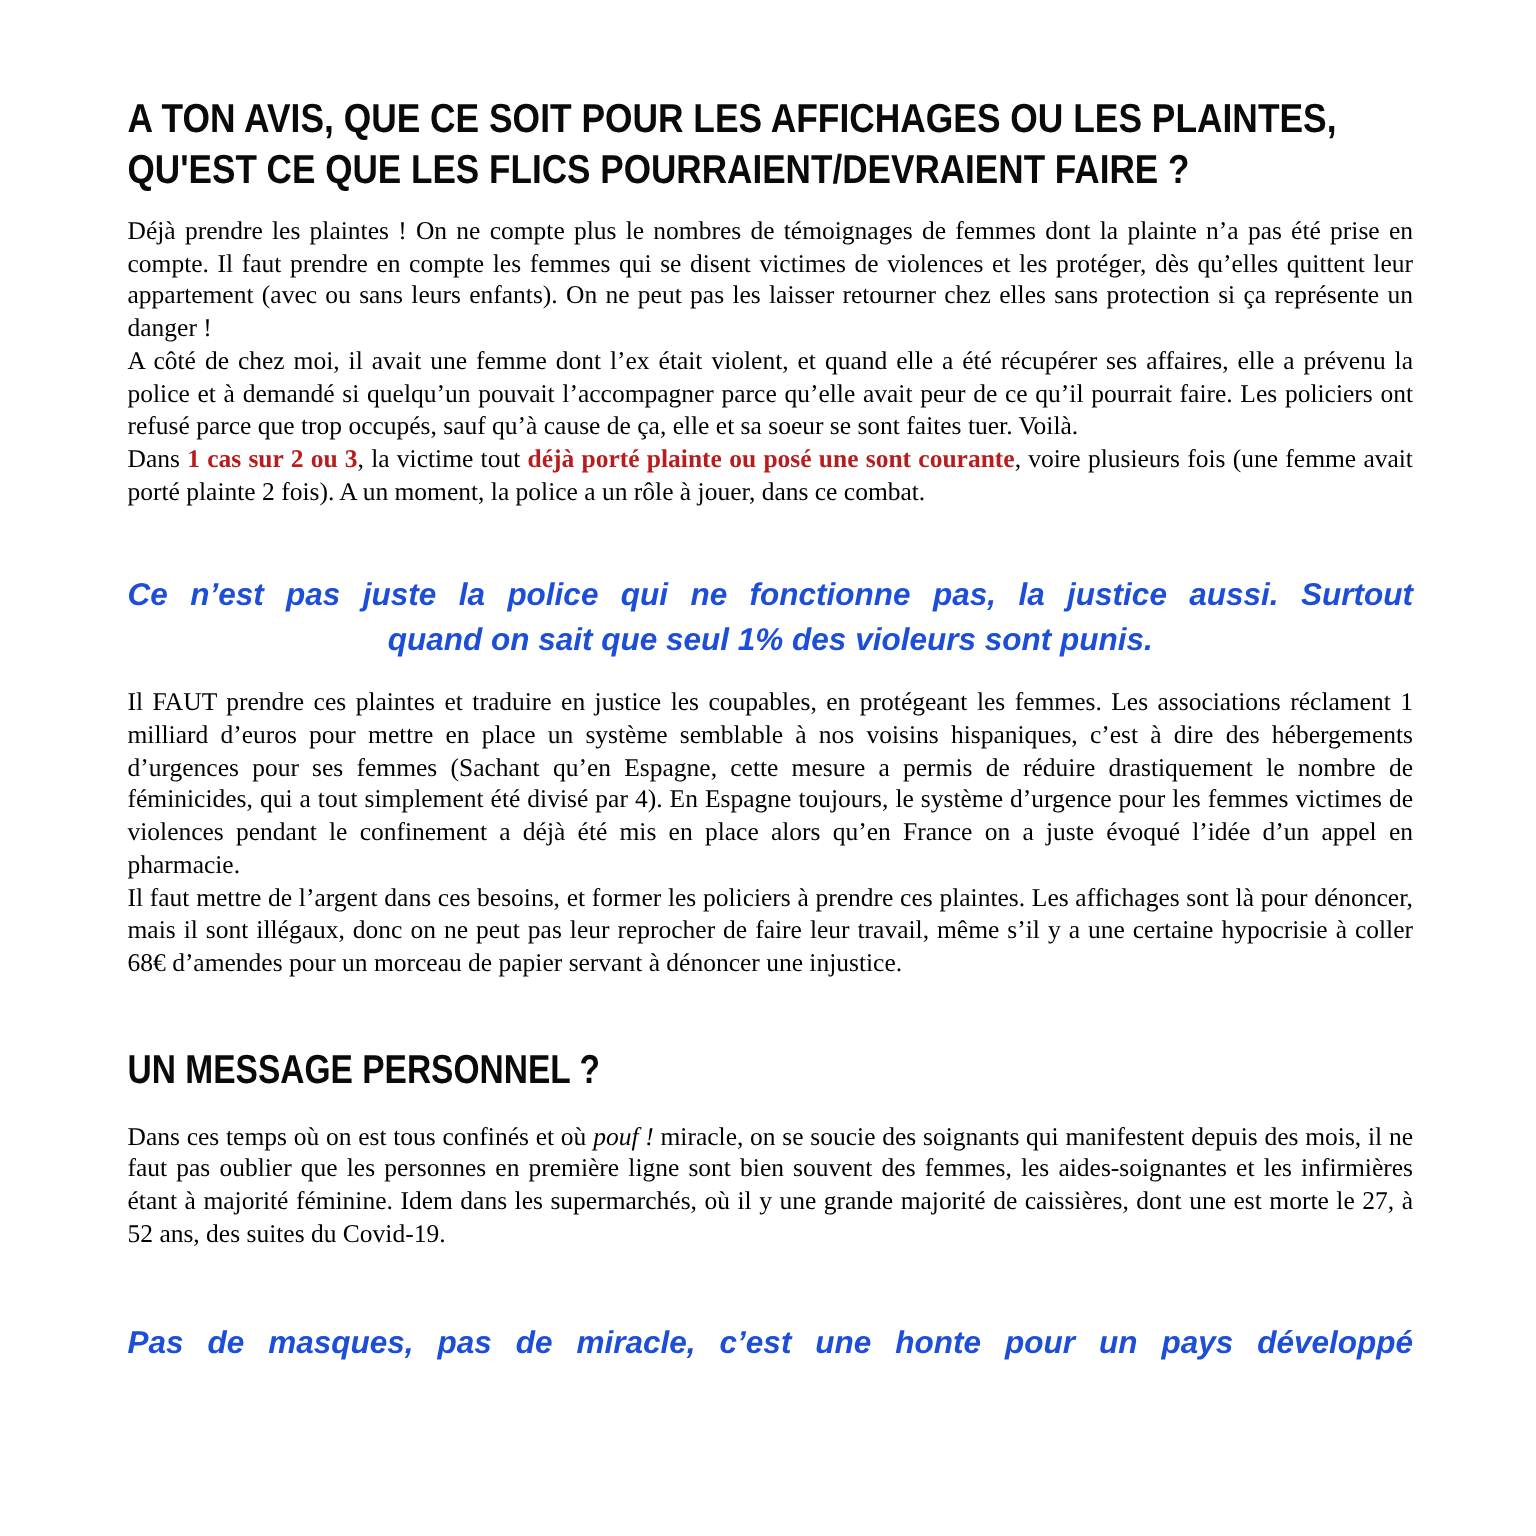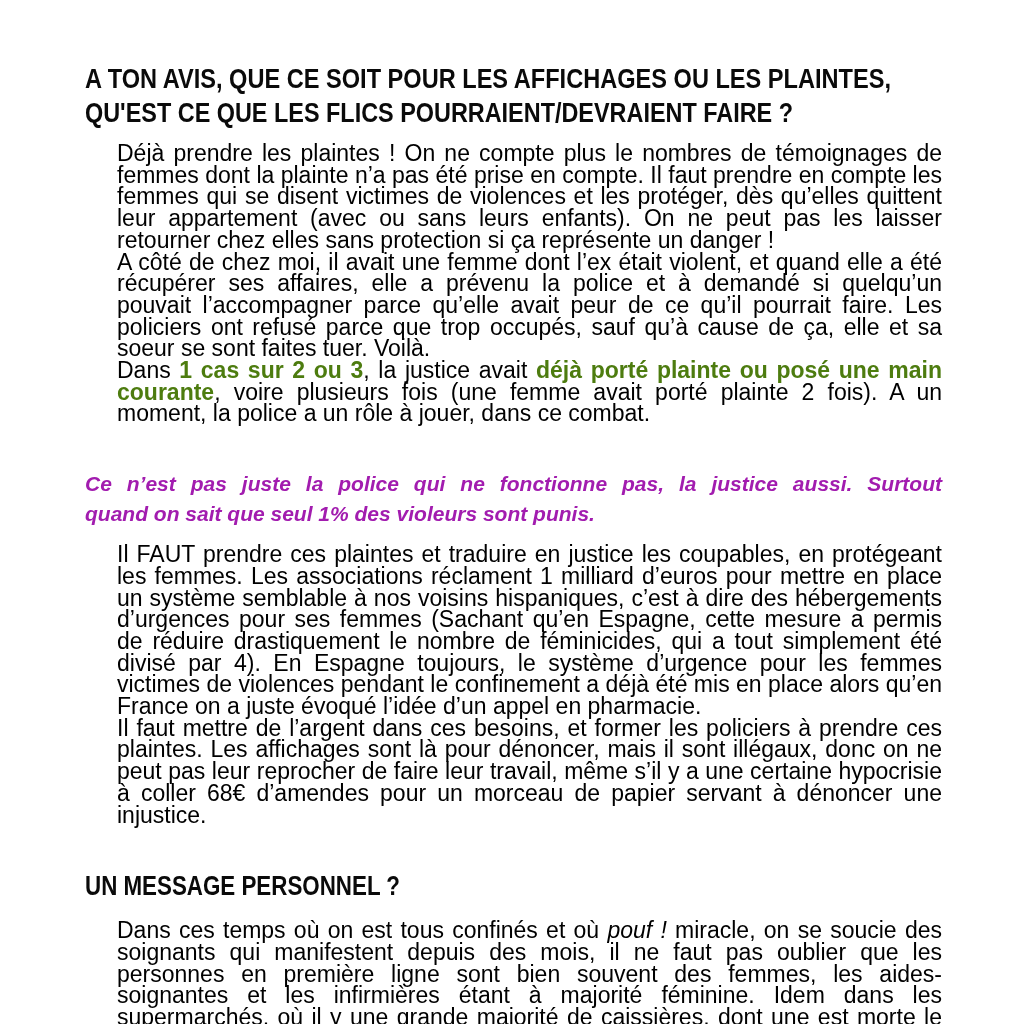--- a/index.html
+++ b/index.html
@@ -15,40 +15,39 @@
   }
   h1, h2, p, blockquote { margin: 0; padding: 0; }
   .hline { display: block; }
   .hline text {
     font-family: "Liberation Sans", "DejaVu Sans", sans-serif;
     font-weight: bold;
     fill: #0a0a0a;
     letter-spacing: 0px;
   }
   .body {
-    font-family: Liberation Sans, sans-serif;
-    font-size: 23px;
+    font-family: Liberation Serif, serif;
+    font-size: 17px;
     line-height: 21.7px;
     color: #000000;
     text-align: justify;
-    margin-left: 32px;
   }
   .body p { margin: 0; }
-  .hl { color: #4d7c0f; font-weight: bold; }
+  .hl { color: #b91c1c; font-weight: bold; }
   .it { font-style: italic; }
   .quote {
     font-family: "Liberation Sans", "DejaVu Sans", sans-serif;
     font-weight: bold;
     font-style: italic;
-    color: #a21caf;
+    color: #1d4ed8;
     font-size: 21px;
     line-height: 30px;
   }
   .q-just { text-align: justify; text-align-last: justify; }
-  .q-center { }
+  .q-center { text-align: center; }
   .mb-h1 { margin-bottom: 13px; }
   .mt-quote1 { margin-top: 44px; }
   .mt-body2 { margin-top: 15px; }
   .mt-h2 { margin-top: 43px; }
   .mt-body3 { margin-top: 17px; }
   .mt-quote2 { margin-top: 48px; }
 </style>
 </head>
 <body>
 
@@ -59,21 +58,21 @@
         <text x="0" y="26" font-size="27" textLength="806" lengthAdjust="spacingAndGlyphs">A TON AVIS, QUE CE SOIT POUR LES AFFICHAGES OU LES PLAINTES,</text>
       </svg>
     <svg class="hline" width="857" height="34">
         <text x="0" y="26" font-size="27" textLength="708" lengthAdjust="spacingAndGlyphs">QU'EST CE QUE LES FLICS POURRAIENT/DEVRAIENT FAIRE ?</text>
       </svg>
   </h1>
 
   <div class="body">
     <p>Déjà prendre les plaintes ! On ne compte plus le nombres de témoignages de femmes dont la plainte n’a pas été prise en compte. Il faut prendre en compte les femmes qui se disent victimes de violences et les protéger, dès qu’elles quittent leur appartement (avec ou sans leurs enfants). On ne peut pas les laisser retourner chez elles sans protection si ça représente un danger !</p>
     <p>A côté de chez moi, il avait une femme dont l’ex était violent, et quand elle a été récupérer ses affaires, elle a prévenu la police et à demandé si quelqu’un pouvait l’accompagner parce qu’elle avait peur de ce qu’il pourrait faire. Les policiers ont refusé parce que trop occupés, sauf qu’à cause de ça, elle et sa soeur se sont faites tuer. Voilà.</p>
-    <p><span>Dans </span><span class="hl">1 cas sur 2 ou 3</span><span>, la justice avait </span><span class="hl">déjà porté plainte ou posé une main courante</span><span>, voire plusieurs fois (une femme avait porté plainte 2 fois). A un moment, la police a un rôle à jouer, dans ce combat.</span></p>
+    <p><span>Dans </span><span class="hl">1 cas sur 2 ou 3</span><span>, la victime tout </span><span class="hl">déjà porté plainte ou posé une sont courante</span><span>, voire plusieurs fois (une femme avait porté plainte 2 fois). A un moment, la police a un rôle à jouer, dans ce combat.</span></p>
   </div>
 
   <blockquote class="quote mt-quote1">
     <div class="q-just">Ce n’est pas juste la police qui ne fonctionne pas, la justice aussi. Surtout</div>
     <div class="q-center">quand on sait que seul 1% des violeurs sont punis.</div>
   </blockquote>
 
   <div class="body mt-body2">
     <p>Il FAUT prendre ces plaintes et traduire en justice les coupables, en protégeant les femmes. Les associations réclament 1 milliard d’euros pour mettre en place un système semblable à nos voisins hispaniques, c’est à dire des hébergements d’urgences pour ses femmes (Sachant qu’en Espagne, cette mesure a permis de réduire drastiquement le nombre de féminicides, qui a tout simplement été divisé par 4). En Espagne toujours, le système d’urgence pour les femmes victimes de violences pendant le confinement a déjà été mis en place alors qu’en France on a juste évoqué l’idée d’un appel en pharmacie.</p>
     <p>Il faut mettre de l’argent dans ces besoins, et former les policiers à prendre ces plaintes. Les affichages sont là pour dénoncer, mais il sont illégaux, donc on ne peut pas leur reprocher de faire leur travail,  même s’il y a une certaine hypocrisie à coller 68€ d’amendes pour un morceau de papier servant à dénoncer une injustice.</p>

